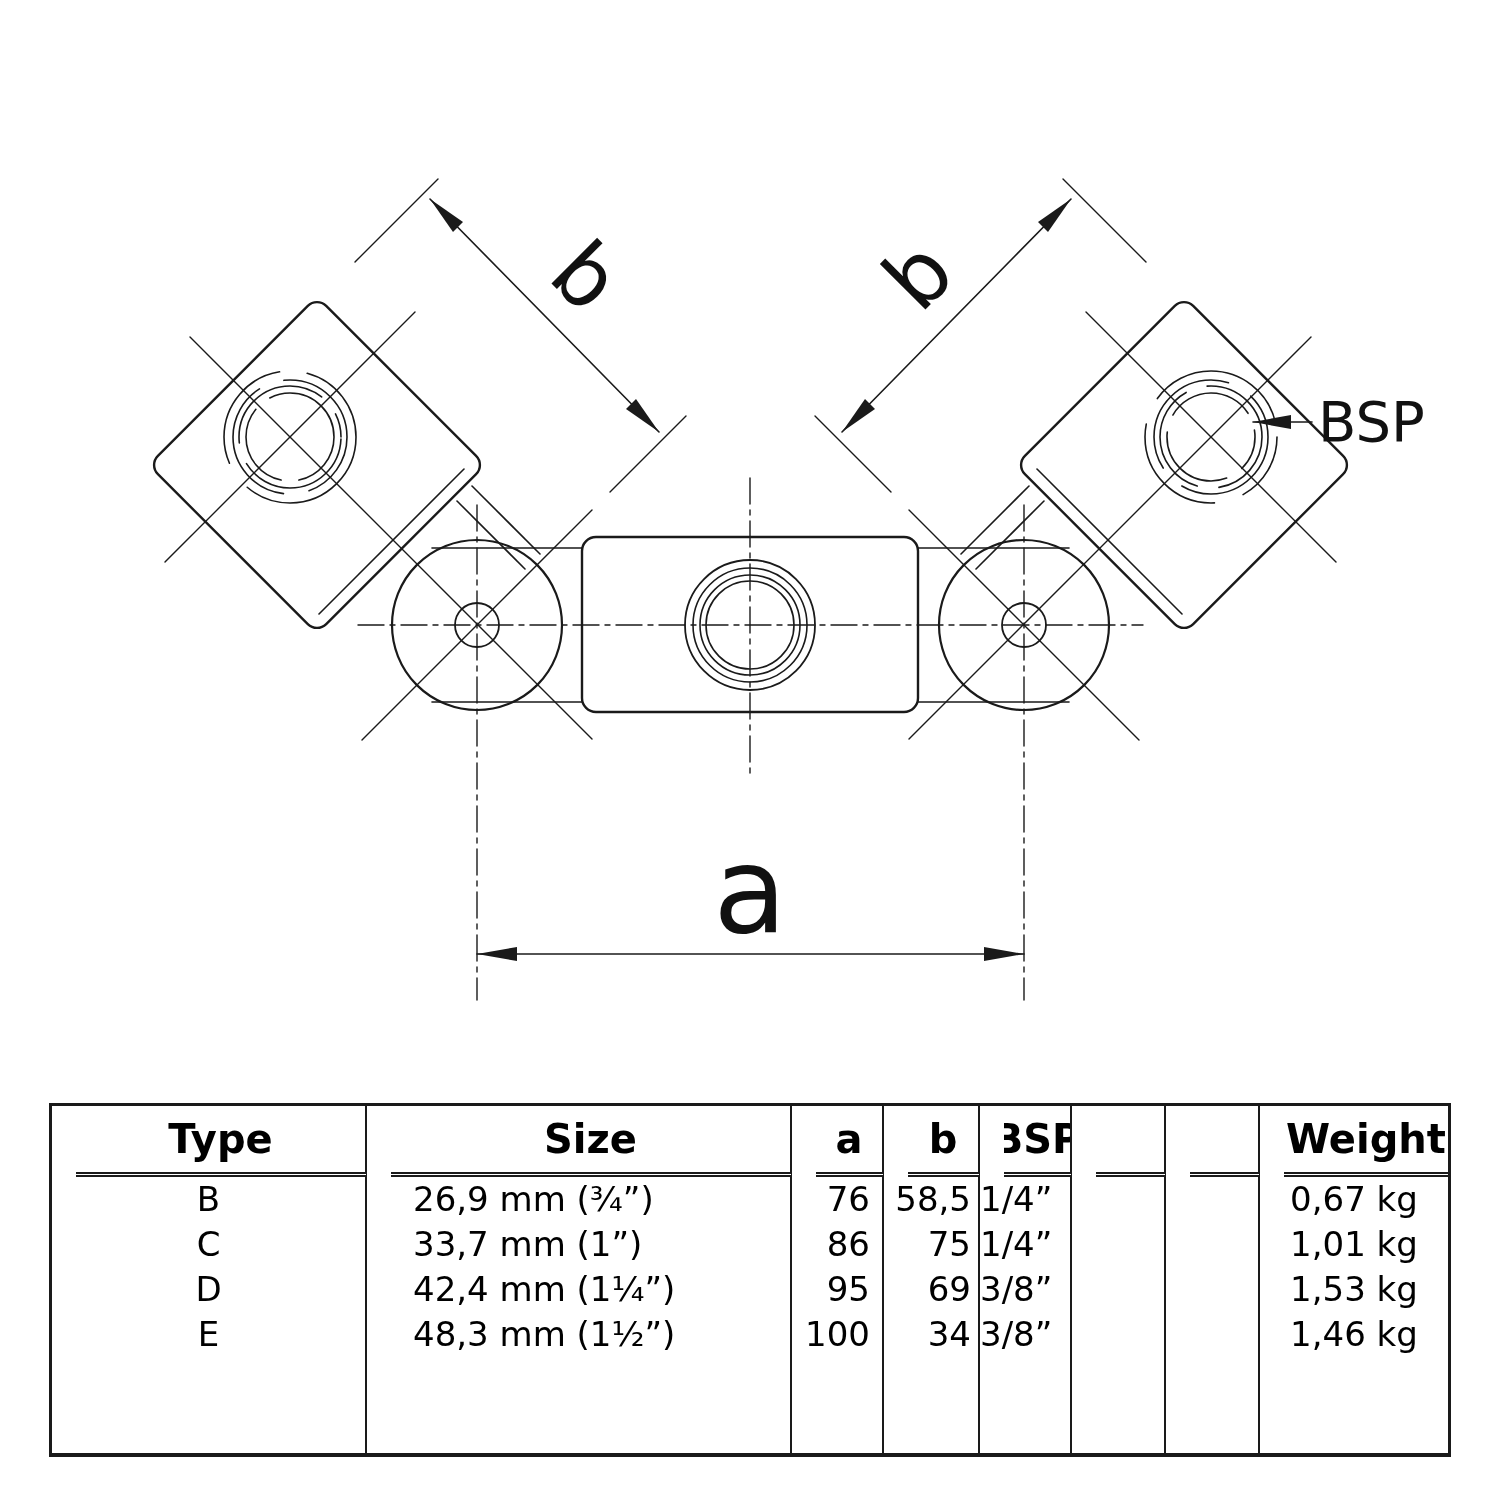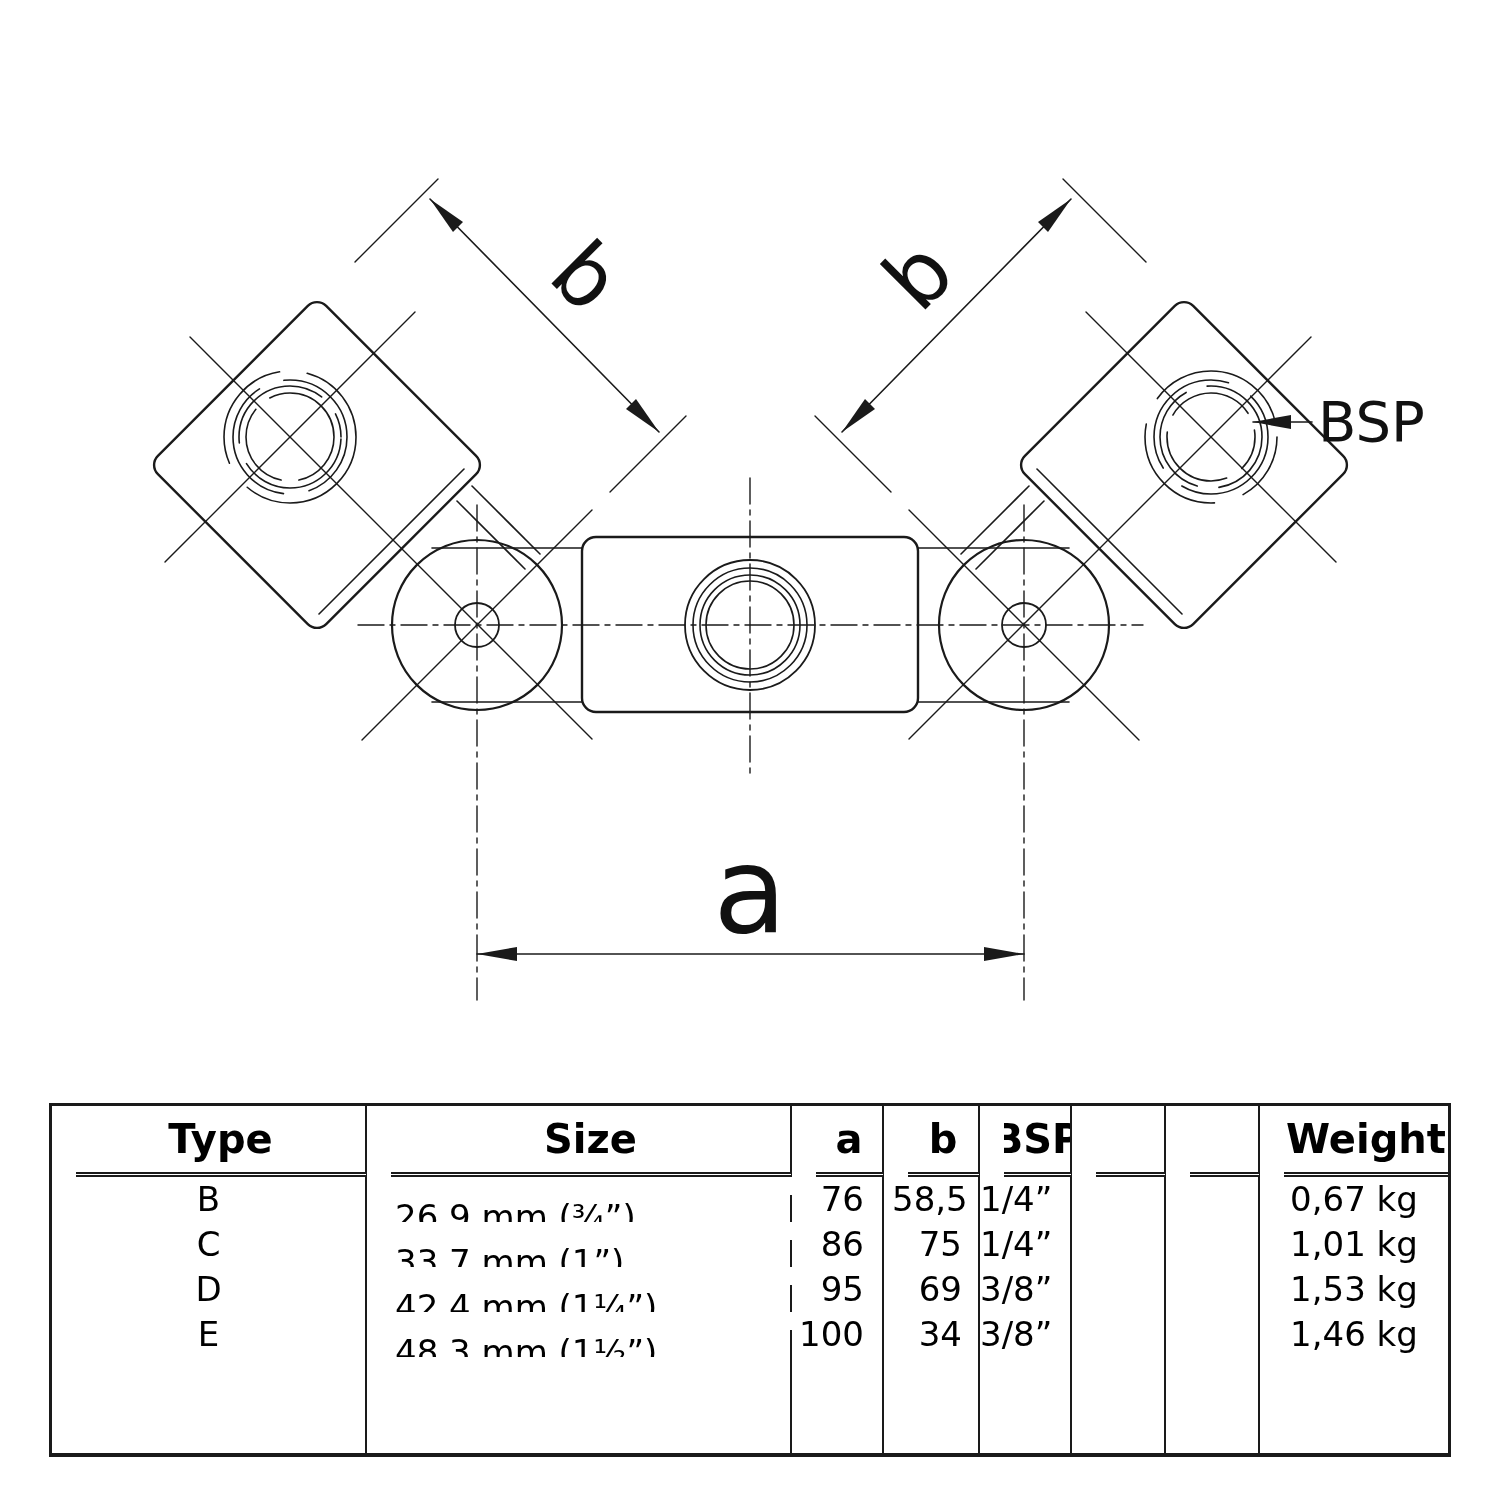--- a/index.html
+++ b/index.html
@@ -16,23 +16,23 @@
               grid-template-columns:315px 425px 92px 96px 92px 94px 94px 1fr;
               grid-template-rows:71px 45px 45px 45px 45px 1fr;}
   .cell{box-sizing:border-box;border-right:2px solid #1a1a1a;overflow:hidden;white-space:nowrap;}
   .cell.last{border-right:none;}
   .hcell{border-bottom:5px double #1a1a1a;display:flex;align-items:center;
          font-weight:bold;font-size:40px;margin-left:24px;}
   .hc{justify-content:center;}
   .dcell{font-size:34px;line-height:45px;}
   .al-center{text-align:center;}
   .al-right{text-align:right;}
-  .pad-size{padding-left:28px;margin-top:18px;}
-  .pad-a{padding-right:18px;}
-  .pad-b{padding-right:16px;margin-left:8px;}
+  .pad-size{padding-left:46px;}
+  .pad-a{padding-right:12px;}
+  .pad-b{padding-right:7px;margin-left:8px;}
   .pad-bsp{padding-left:0;}
 </style>
 </head>
 <body>
 
 <div class="page">
 
   <svg class="drawing-svg" viewBox="0 0 1501 1051">
     <g stroke="#1a1a1a" fill="none" stroke-linecap="round">
 

